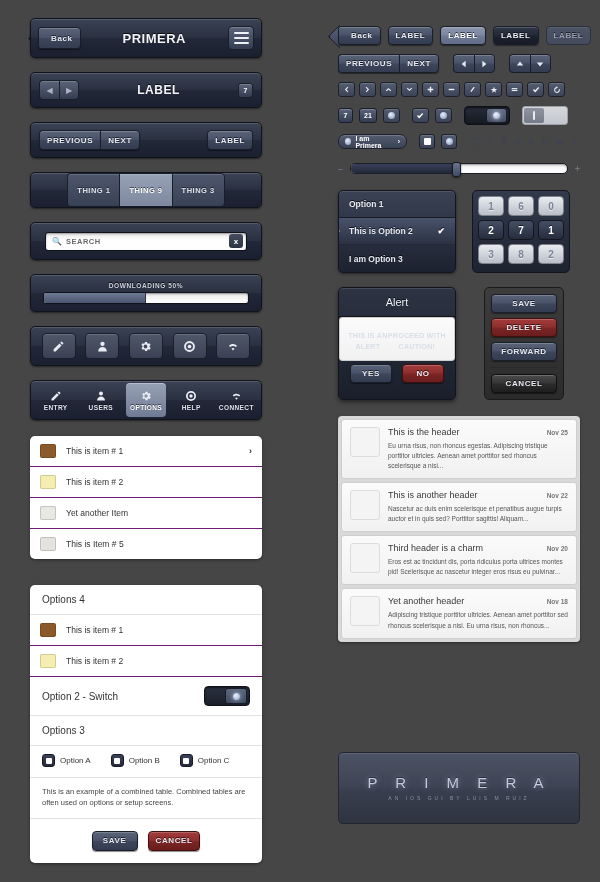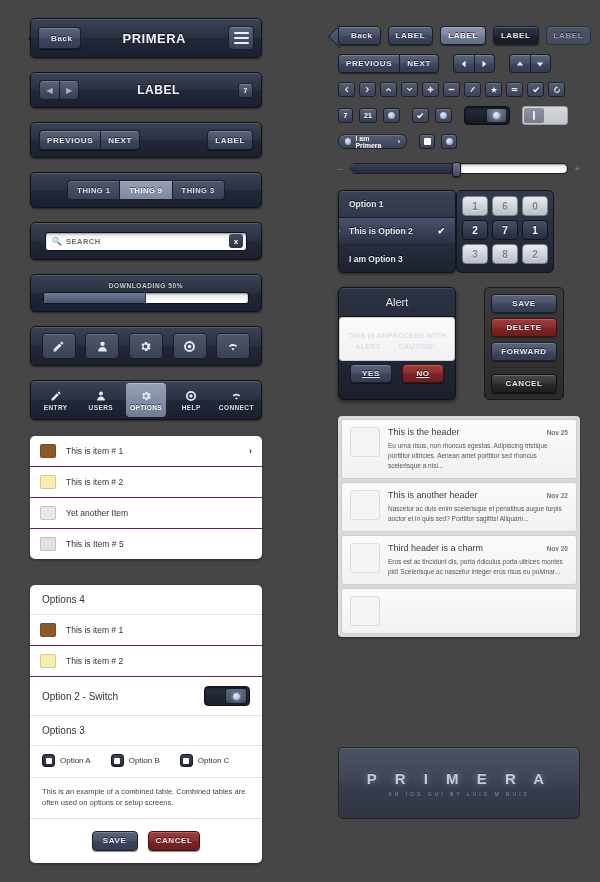--- a/index.html
+++ b/index.html
@@ -119,21 +119,21 @@
   .hdr3 { height: 36px; margin-top: 14px; padding: 0 8px; justify-content: space-between; }
   .grp { display: flex; }
   .grp .btn { border-radius: 0; border-right: none; height: 20px; }
   .grp .btn:first-child { border-radius: 4px 0 0 4px; }
   .grp .btn:last-child { border-radius: 0 4px 4px 0; border-right: 1px solid #191e2b; }
 
   
   .hdr4 { height: 36px; margin-top: 14px; justify-content: center; }
   .seg { display: flex; }
   .seg .sg {
-    height: 20px; padding: 2px 9px;
+    height: 20px; padding: 16px 9px;
     background: linear-gradient(to bottom, #4d566c, #394156);
     border: 1px solid #191e2b; border-right: none;
     color: #dfe4ee; font-size: 7.5px; font-weight: bold; letter-spacing: .5px;
     display:flex; align-items:center; justify-content:center; cursor:pointer;
     text-shadow: 0 -1px 0 rgba(0,0,0,.6);
     box-shadow: inset 0 1px 0 rgba(255,255,255,.15);
   }
   .seg .sg:first-child { border-radius: 4px 0 0 4px; }
   .seg .sg:last-child { border-radius: 0 4px 4px 0; border-right: 1px solid #191e2b; }
   .seg .sg.on { background: linear-gradient(to bottom, #98a2b6, #7d88a0); color: #fff; }
@@ -302,21 +302,21 @@
     background: linear-gradient(to bottom, #f2f2f2, #ffffff);
     border:1px solid #1b1f28; box-shadow: inset 0 1px 2px rgba(0,0,0,.4); display:flex; }
   .slider .sfill { width: 50%; height:100%; border-radius: 4px 0 0 4px;
     background: linear-gradient(to bottom, #39405a, #232838); }
   .slider .shandle { position:absolute; left: 47%; top:-2px; width: 9px; height: 15px; border-radius:3px;
     background: linear-gradient(to bottom, #6b7churn, #444d66);
     background: linear-gradient(to bottom, #6b758e, #414a61);
     border:1px solid #161a24; box-shadow: 0 1px 2px rgba(0,0,0,.5); cursor: grab;}
 
   
-  .twocol { display:flex; margin-bottom: 14px; }
+  .twocol { display:flex; gap: 16px; margin-bottom: 14px; }
   .picker {
     width: 118px; border-radius: 5px; overflow: hidden;
     border:1px solid #12151f;
     background: linear-gradient(to bottom, #3a4254, #1d2230);
     box-shadow: inset 0 1px 0 rgba(255,255,255,.12), 0 1px 3px rgba(0,0,0,.5);
   }
   .popt { height: 27px; display:flex; align-items:center; padding: 0 10px;
     color:#e6eaf3; font-size: 8.5px; font-weight:bold; border-bottom:1px solid rgba(0,0,0,.5);
     text-shadow: 0 -1px 0 rgba(0,0,0,.8); cursor:pointer; position:relative;}
   .popt:last-child { border-bottom:none; }
@@ -342,21 +342,21 @@
   .alertwrap { display:flex; gap: 28px; margin-bottom: 16px; }
   .alert { width: 118px; border-radius: 5px; border:1px solid #11141d;
     background: linear-gradient(to bottom, #2c3342, #1a1f2b);
     box-shadow: inset 0 1px 0 rgba(255,255,255,.12), 0 2px 4px rgba(0,0,0,.5); }
   .alert h3 { text-align:center; color:#eef1f7; font-size: 11px; padding: 8px 0;
     border-bottom: 1px solid rgba(0,0,0,.6); box-shadow: 0 1px 0 rgba(255,255,255,.07);
     text-shadow: 0 -1px 0 rgba(0,0,0,.8); font-weight: normal;}
   .alert .msg { text-align:center; color:#d9dee8; font-size: 7px; line-height:1.6;
     padding: 12px 8px 8px; font-weight:bold; letter-spacing:.3px; }
   .alert .abtns { display:flex; gap:10px; justify-content:center; padding: 0 0 12px; }
-  .alert .abtns .btn { width: 42px; height: 19px; text-decoration: underline; }
+  .alert .abtns .btn { width: 42px; height: 19px; }
 
   .sheet { width: 80px; border-radius: 5px; padding: 6px;
     background: linear-gradient(to bottom, #3d3d3d, #2b2b2b);
     border:1px solid #1a1a1a; display:flex; flex-direction:column; gap:5px; }
   .sheet .btn { height: 19px; }
   .sheet .sep { height:1px; background: rgba(0,0,0,.45); border-bottom:1px solid rgba(255,255,255,.07); margin: 1px 0;}
 
   
   .msglist { background: #d9d9d9; border-radius: 4px; padding: 3px; margin-top: 16px;
     box-shadow: 0 1px 3px rgba(0,0,0,.4); }
@@ -370,21 +370,21 @@
   .mtitle { color:#3a3a3a; font-size: 9px; }
   .mdate { color:#777; font-size: 6.5px; font-weight:bold; flex:none; margin-left:6px;}
   .mtext { color:#555; font-size: 6.5px; line-height: 1.55; margin-top: 4px; }
 
   
   .logo { margin-top: 110px; height: 72px; border-radius: 5px;
     background: linear-gradient(to bottom, #4c5364 0%, #3f4555 45%, #383e4d 55%, #2f3441 100%);
     border: 1px solid #23262f;
     display:flex; flex-direction:column; align-items:center; justify-content:center;
     box-shadow: inset 0 1px 0 rgba(255,255,255,.1); }
-  .logo .lt { color: #c4ccda; font-size: 15px; font-weight: bold; letter-spacing: 7px;
+  .logo .lt { color: #c4ccda; font-size: 15px; font-weight: normal; letter-spacing: 7px;
     text-shadow: 0 0 6px rgba(180,200,240,.5), 0 -1px 0 rgba(0,0,0,.5); }
   .logo .ls { color: #8891a3; font-size: 5px; letter-spacing: 3px; margin-top: 4px; }
 </style>
 </head>
 <body>
 
 <div class="col left">
 
   <div class="bar hdr1">
     <div class="btn back" style="height:22px;">
@@ -824,20 +824,27 @@
       <div class="mbody">
         <div class="mtop">
           <span class="mtitle">Third header is a charm</span>
           <span class="mdate">Nov 20</span>
         </div>
         <div class="mtext">Eros est ac tincidunt dis, porta ridiculus porta ultrices montes pid! Scelerisque ac nascetur integer eros risus eu pulvinar...</div>
       </div>
     </div>
     <div class="msg">
       <div class="mthumb"></div>
+      <div class="mbody">
+        <div class="mtop">
+          <span class="mtitle">Yet another header</span>
+          <span class="mdate">Nov 18</span>
+        </div>
+        <div class="mtext">Adipiscing tristique porttitor ultricies. Aenean amet porttitor sed rhoncus scelerisque a nisi. Eu urna risus, non rhoncus...</div>
+      </div>
     </div>
   </div>
 
   <div class="logo">
     <div class="lt">P R I M E R A</div>
     <div class="ls">AN IOS GUI BY LUIS M RUIZ</div>
   </div>
 </div>
 
 </body></html>

